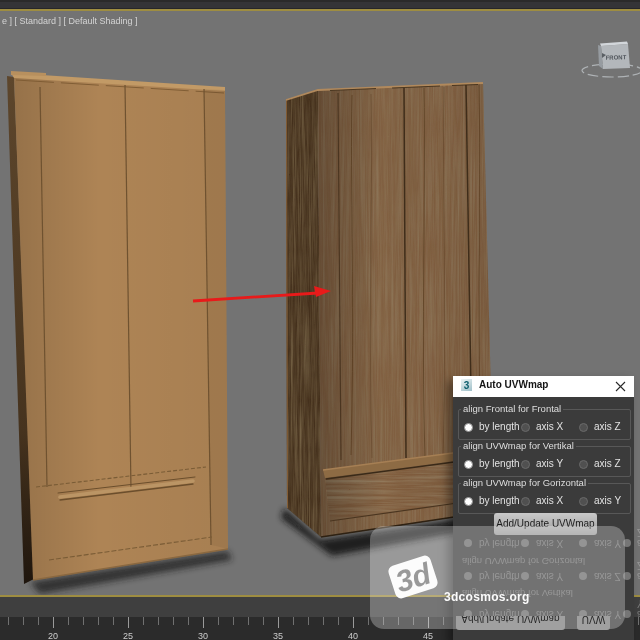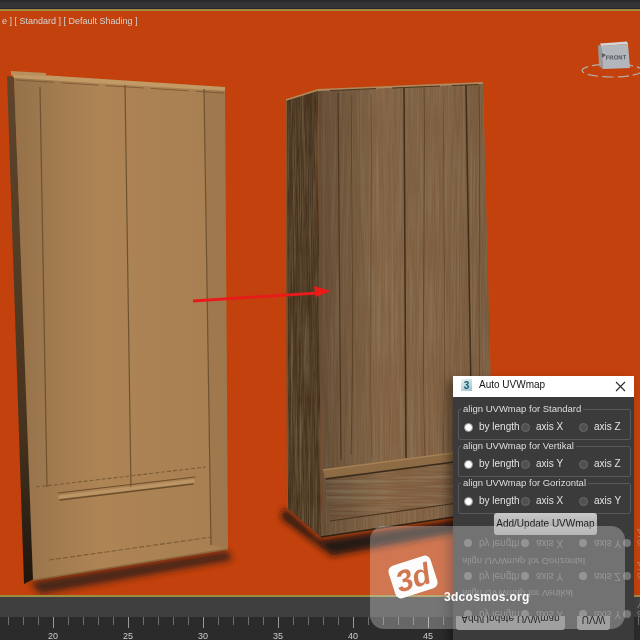--- a/index.html
+++ b/index.html
@@ -1,17 +1,17 @@
 <!DOCTYPE html>
 <html><head>
 <meta charset="utf-8">
 <style>
   html,body{margin:0;padding:0;}
   #stage{position:relative;width:640px;height:640px;overflow:hidden;
-    background:#c2410c;font-family:"Liberation Sans",sans-serif;opacity:0.999;}
+    background:#737373;font-family:"Liberation Sans",sans-serif;opacity:0.999;}
   .abs{position:absolute;}
   .gdot{position:absolute;top:2px;width:8px;height:8px;border-radius:50%;background:rgba(190,190,190,0.45);}
 </style>
 </head>
 <body>
 <div id="stage">
 
   <svg class="abs" style="left:0;top:0" width="640" height="640" viewBox="0 0 640 640">
     <defs>
       <filter id="wgrain" x="-5%" y="-5%" width="110%" height="110%">
@@ -172,28 +172,28 @@
     <text x="128" y="22" font-size="9" fill="#cccccc" text-anchor="middle">25</text>
     <text x="203" y="22" font-size="9" fill="#cccccc" text-anchor="middle">30</text>
     <text x="278" y="22" font-size="9" fill="#cccccc" text-anchor="middle">35</text>
     <text x="353" y="22" font-size="9" fill="#cccccc" text-anchor="middle">40</text>
     <text x="428" y="22" font-size="9" fill="#cccccc" text-anchor="middle">45</text>
   </svg>
 
   <div class="abs" style="left:453px;top:376px;width:181px;height:264px;background:#3b3b3b;box-shadow:-5px 5px 9px rgba(0,0,0,0.4);">
     <div class="abs" style="left:0;top:0;width:181px;height:21px;background:#ffffff;">
       <div class="abs" style="left:8px;top:2.5px;width:11px;height:12px;background:linear-gradient(150deg,#eef4f5,#9fc0c9);color:#0e5f6e;font-weight:bold;font-size:10px;text-align:center;line-height:13px;">3</div>
-      <div class="abs" style="left:26px;top:3px;color:#141414;font-weight:normal;font-size:10px;">Auto UVWmap</div>
+      <div class="abs" style="left:26px;top:3px;color:#141414;font-weight:bold;font-size:10px;">Auto UVWmap</div>
       <svg class="abs" style="left:161px;top:4px" width="13" height="13" viewBox="0 0 13 13">
         <path d="M2,2 L11,11 M11,2 L2,11" stroke="#2a2a2a" stroke-width="1.1"></path>
       </svg>
     </div>
     <div class="abs" style="left:0;top:21px;width:181px;height:243px;">
       <div style="position:absolute;left:5px;top:12px;width:171px;height:29px;border:1px solid #585858;border-radius:2px;"></div>
-      <div style="position:absolute;left:8px;top:5.5px;background:#3b3b3b;padding:0 2px;font-size:9.5px;color:#dedede;white-space:nowrap;">align UVWmap for Standard</div>
+      <div style="position:absolute;left:8px;top:5.5px;background:#3b3b3b;padding:0 2px;font-size:9.5px;color:#dedede;white-space:nowrap;">align Frontal for Frontal</div>
       <div style="position:absolute;left:0;top:23.5px;width:181px;height:14px;">
           <span style="position:absolute;left:11px;top:2px;width:7px;height:7px;border-radius:50%;background:#ffffff;border:1.5px solid #909090;"></span>
           <span style="position:absolute;left:26px;top:0;font-size:10px;color:#e2e2e2;white-space:nowrap;">by length</span>
           <span style="position:absolute;left:68px;top:2px;width:7px;height:7px;border-radius:50%;background:#505050;border:1.5px solid #6a6a6a;"></span>
           <span style="position:absolute;left:83px;top:0;font-size:10px;color:#e2e2e2;white-space:nowrap;">axis X</span>
           <span style="position:absolute;left:126px;top:2px;width:7px;height:7px;border-radius:50%;background:#505050;border:1.5px solid #6a6a6a;"></span>
           <span style="position:absolute;left:141px;top:0;font-size:10px;color:#e2e2e2;white-space:nowrap;">axis Z</span>
         </div>
       <div style="position:absolute;left:5px;top:49px;width:171px;height:29px;border:1px solid #585858;border-radius:2px;"></div>
       <div style="position:absolute;left:8px;top:42.5px;background:#3b3b3b;padding:0 2px;font-size:9.5px;color:#dedede;white-space:nowrap;">align UVWmap for Vertikal</div>

